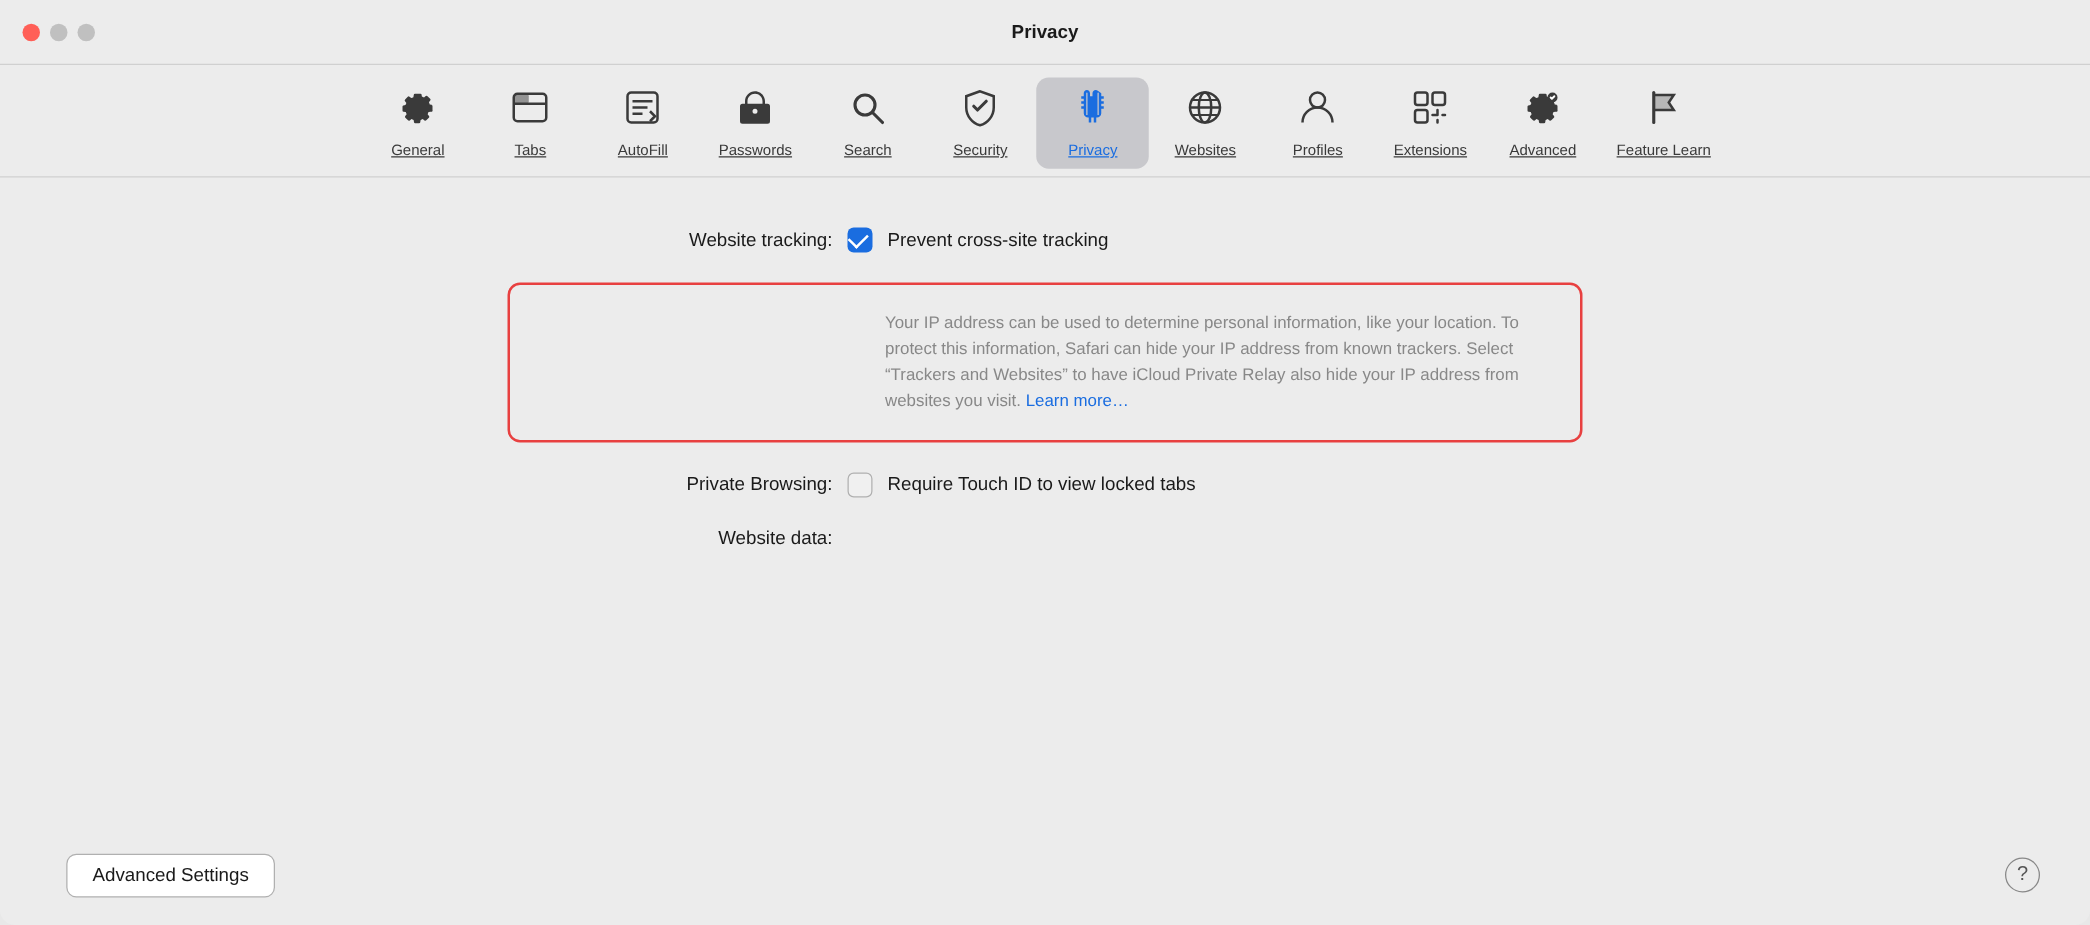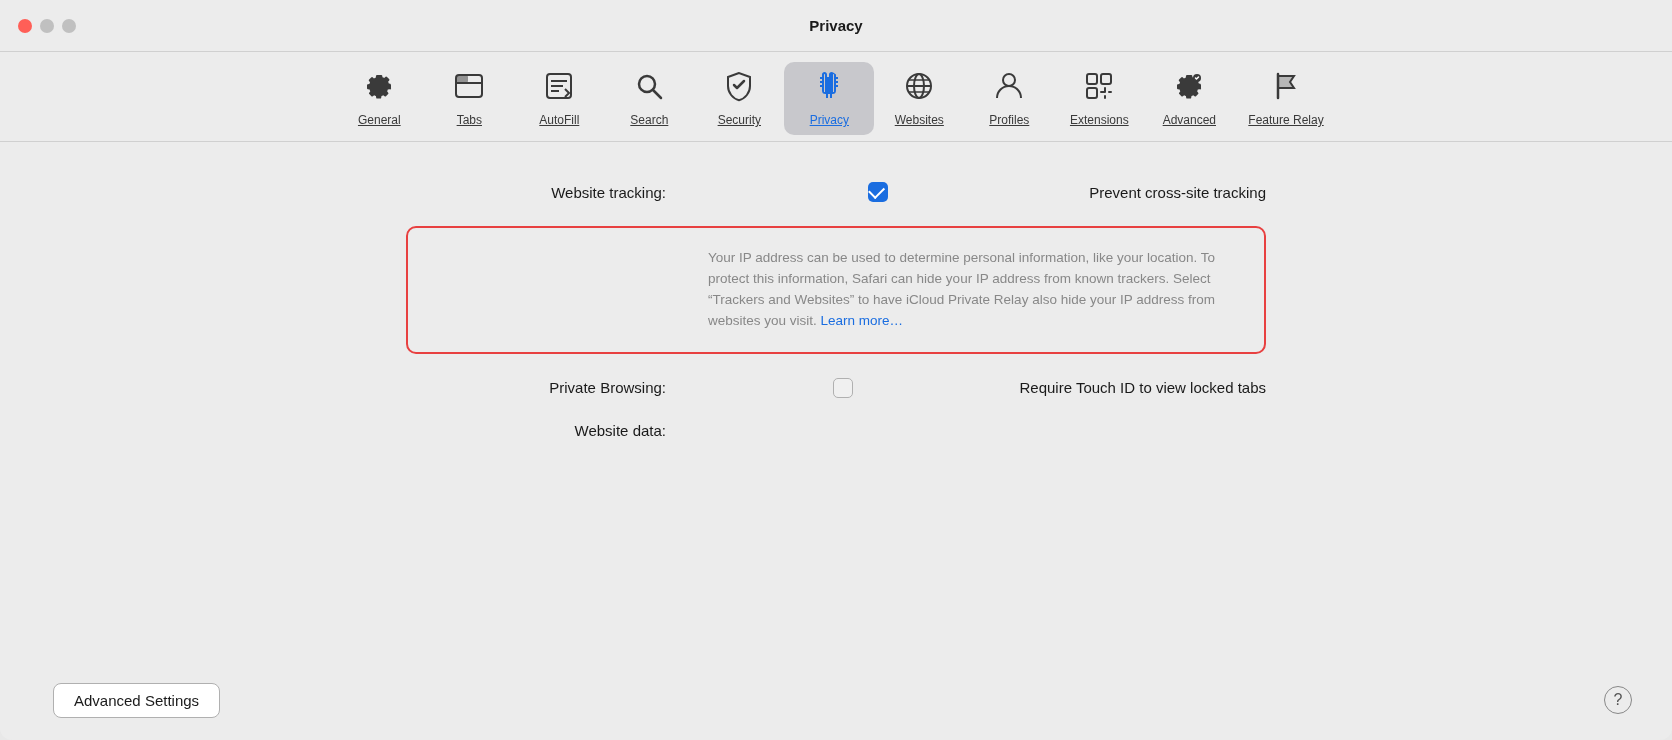--- a/index.html
+++ b/index.html
@@ -120,21 +120,20 @@
       display: flex;
       flex-direction: column;
       gap: 24px;
     }
 
     
     .setting-row {
       display: flex;
       align-items: center;
       gap: 12px;
-      justify-content: space-between;
     }
 
     .setting-row .row-label {
       font-size: 15px;
       color: #1a1a1a;
       text-align: right;
       min-width: 260px;
     }
 
     
@@ -353,20 +352,28 @@
           <rect x="4" y="4" width="24" height="24" rx="3" fill="none" stroke="currentColor" stroke-width="2"></rect>
           <line x1="8" y1="11" x2="24" y2="11" stroke="currentColor" stroke-width="2"></line>
           <line x1="8" y1="16" x2="20" y2="16" stroke="currentColor" stroke-width="2"></line>
           <line x1="8" y1="21" x2="16" y2="21" stroke="currentColor" stroke-width="2"></line>
           <path d="M22 19l4 4-4 4" fill="none" stroke="currentColor" stroke-width="2"></path>
         </svg>
       </span>
       <span class="label">AutoFill</span>
     </div>
 
+    <div class="toolbar-item">
+      <span class="icon">
+        <svg viewBox="0 0 32 32" xmlns="http://www.w3.org/2000/svg">
+          <path d="M16 3C11.6 3 8 6.6 8 11v2H6a2 2 0 0 0-2 2v12a2 2 0 0 0 2 2h20a2 2 0 0 0 2-2V15a2 2 0 0 0-2-2h-2v-2c0-4.4-3.6-8-8-8zm0 2c3.3 0 6 2.7 6 6v2H10v-2c0-3.3 2.7-6 6-6zm0 12a2 2 0 1 1 0 4 2 2 0 0 1 0-4z"></path>
+        </svg>
+      </span>
+      <span class="label">Passwords</span>
+    </div>
 
     <div class="toolbar-item">
       <span class="icon">
         <svg viewBox="0 0 32 32" xmlns="http://www.w3.org/2000/svg">
           <circle cx="14" cy="14" r="8" fill="none" stroke="currentColor" stroke-width="2.5"></circle>
           <line x1="20" y1="20" x2="28" y2="28" stroke="currentColor" stroke-width="2.5" stroke-linecap="round"></line>
         </svg>
       </span>
       <span class="label">Search</span>
     </div>
@@ -438,21 +445,21 @@
 
 
     <div class="toolbar-item">
       <span class="icon">
         <svg viewBox="0 0 32 32" xmlns="http://www.w3.org/2000/svg">
           <line x1="8" y1="4" x2="8" y2="28" stroke="currentColor" stroke-width="2.5" stroke-linecap="round"></line>
           <path d="M8 6h16l-4 6 4 6H8" fill="none" stroke="currentColor" stroke-width="2"></path>
           <path d="M8 6h16l-4 6 4 6H8" fill="currentColor" opacity="0.3"></path>
         </svg>
       </span>
-      <span class="label">Feature Relay</span>
+      <span class="label">Feature Learn</span>
     </div>
 
   </div>
 
   <div class="content">
     <div class="settings-area">
 
       <div class="setting-row">
         <span class="row-label">Website tracking:</span>
         <div class="checkbox-custom"></div>

